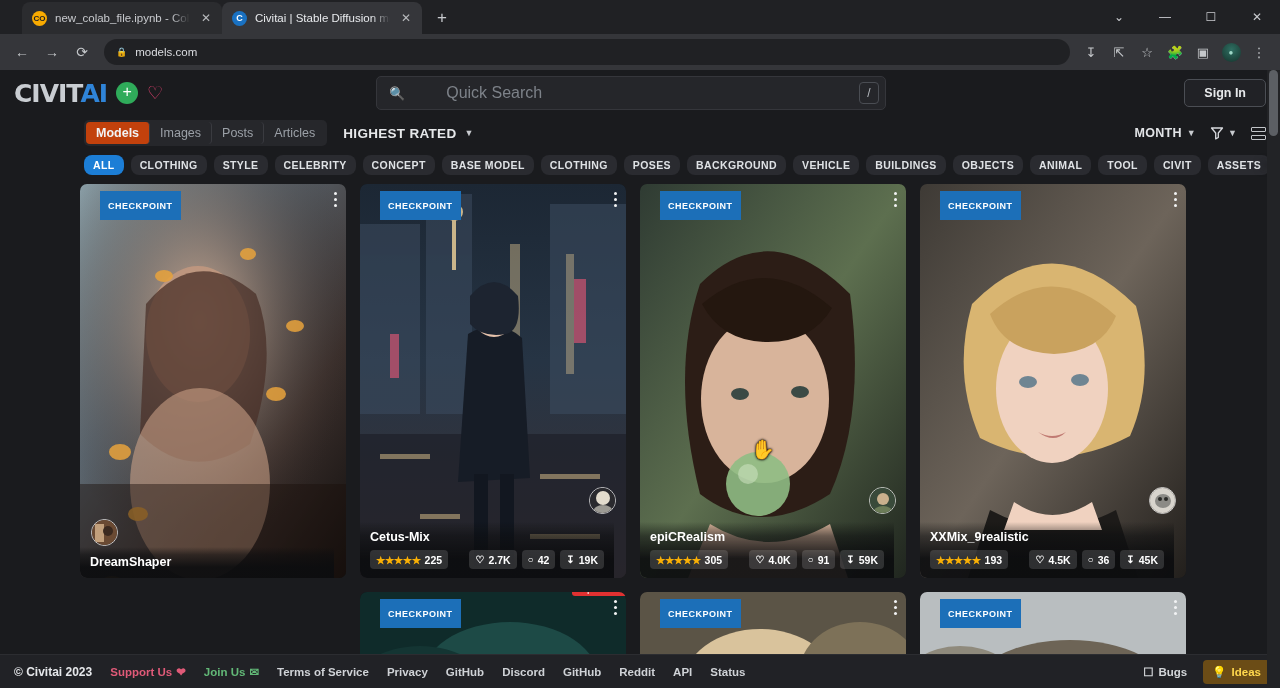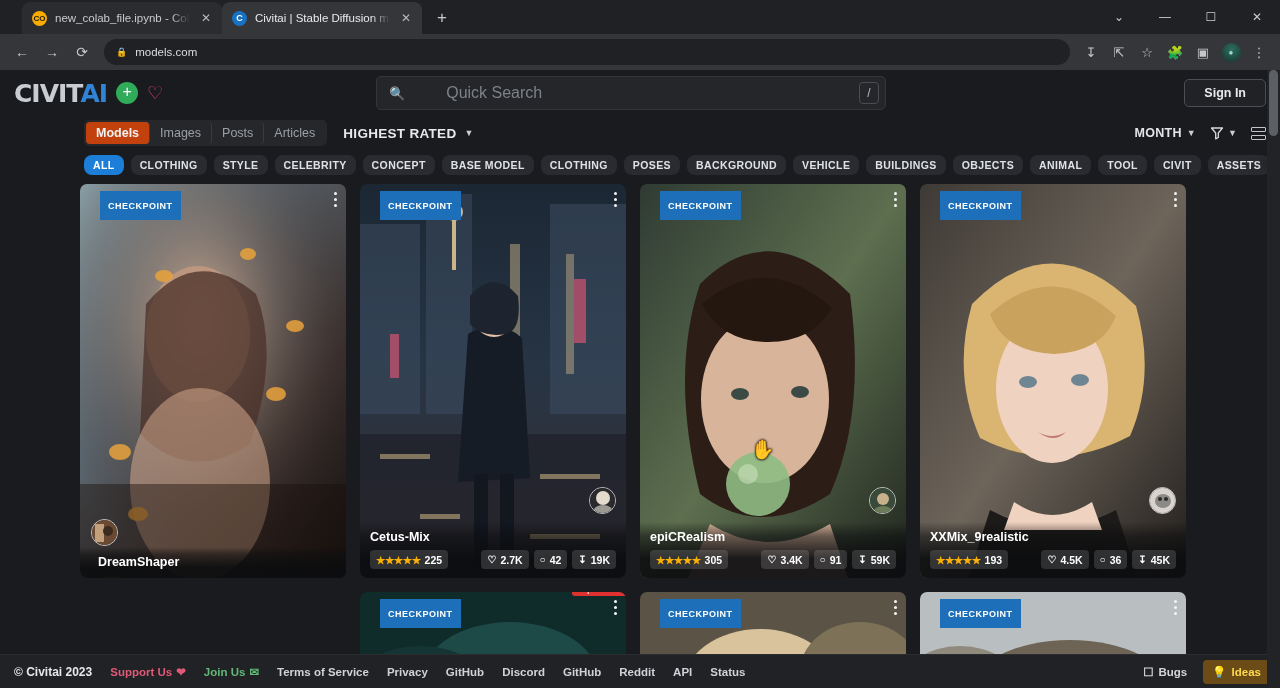--- a/index.html
+++ b/index.html
@@ -226,29 +226,29 @@
   }
   .avatar {
     position: absolute; right: 10px; bottom: 64px; width: 27px; height: 27px;
     border-radius: 50%; border: 1.5px solid rgba(255,255,255,.75);
     z-index: 4; overflow: hidden;
   }
   .avatar.on-tall { bottom: 64px; }
   .avatar.card1 { left: 11px; right: auto; bottom: 32px; }
 
   .card-foot {
-    position: absolute; left: 0; right: 0; bottom: 0;
+    position: absolute; left: 0; right: 12px; bottom: 0;
     padding: 8px 10px 9px; z-index: 3;
     background: linear-gradient(to top, rgba(12,13,15,.93) 35%, rgba(12,13,15,.55) 75%, rgba(12,13,15,0));
   }
   .card-title {
     color: #fff; font-size: 12.5px; font-weight: bold;
     margin-bottom: 6px; white-space: nowrap; overflow: hidden;
   }
-  .card-title.solo { margin-bottom: 0; margin-left: 8px; }
+  .card-title.solo { margin-bottom: 0; }
   .stats { display: flex; align-items: center; justify-content: space-between; }
   .pill {
     height: 19px; border-radius: 4px; background: rgba(255,255,255,.14);
     display: flex; align-items: center; gap: 4px; padding: 0 6px;
     color: #fff; font-size: 10.5px; font-weight: bold;
   }
   .stars { display: flex; gap: 1px; color: #fab005; font-size: 10.5px; letter-spacing: -.5px; }
   .pill-group { display: flex; align-items: center; gap: 5px; }
   .ico-sm { font-size: 10px; line-height: 1; }
 
@@ -586,21 +586,21 @@
       <div class="card-foot">
         <div class="card-title">epiCRealism</div>
         <div class="stats">
           <div class="pill">
             <span class="stars">★★★★★</span>
             <span>305</span>
           </div>
           <div class="pill-group">
             <div class="pill">
               <span class="ico-sm">♡</span>
-              <span>3.4K</span>
+              <span>4.0K</span>
             </div>
             <div class="pill">
               <span class="ico-sm">○</span>
               <span>91</span>
             </div>
             <div class="pill">
               <span class="ico-sm">↧</span>
               <span>59K</span>
             </div>
           </div>

